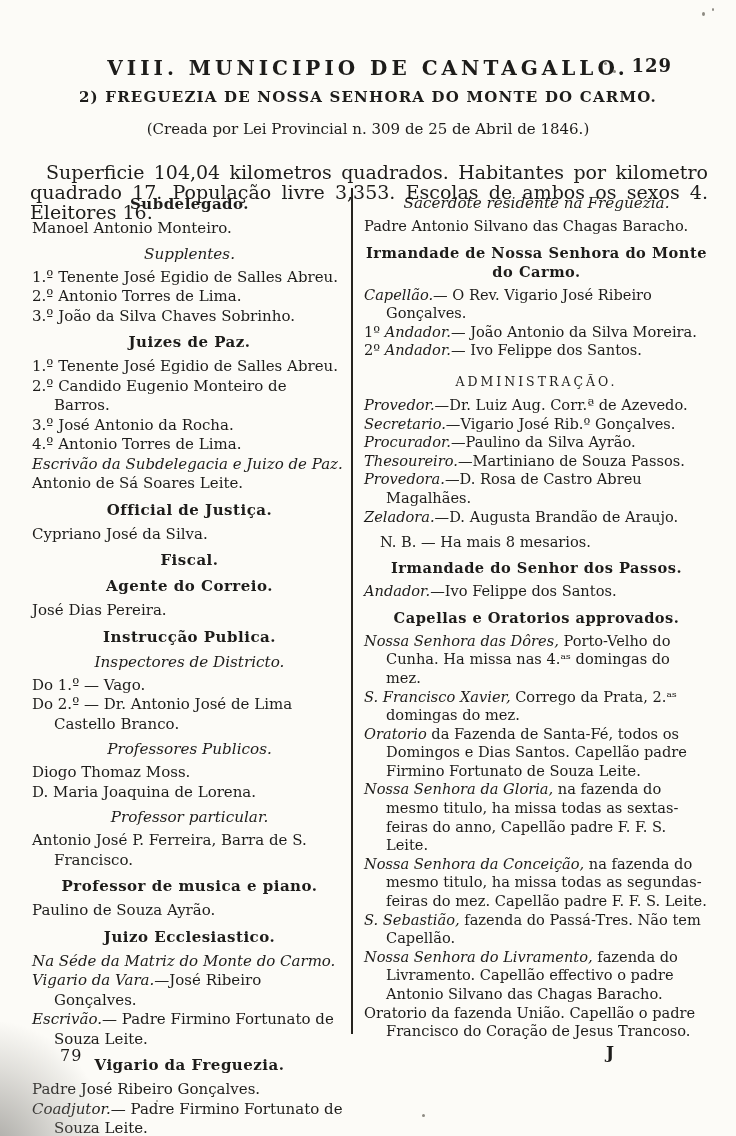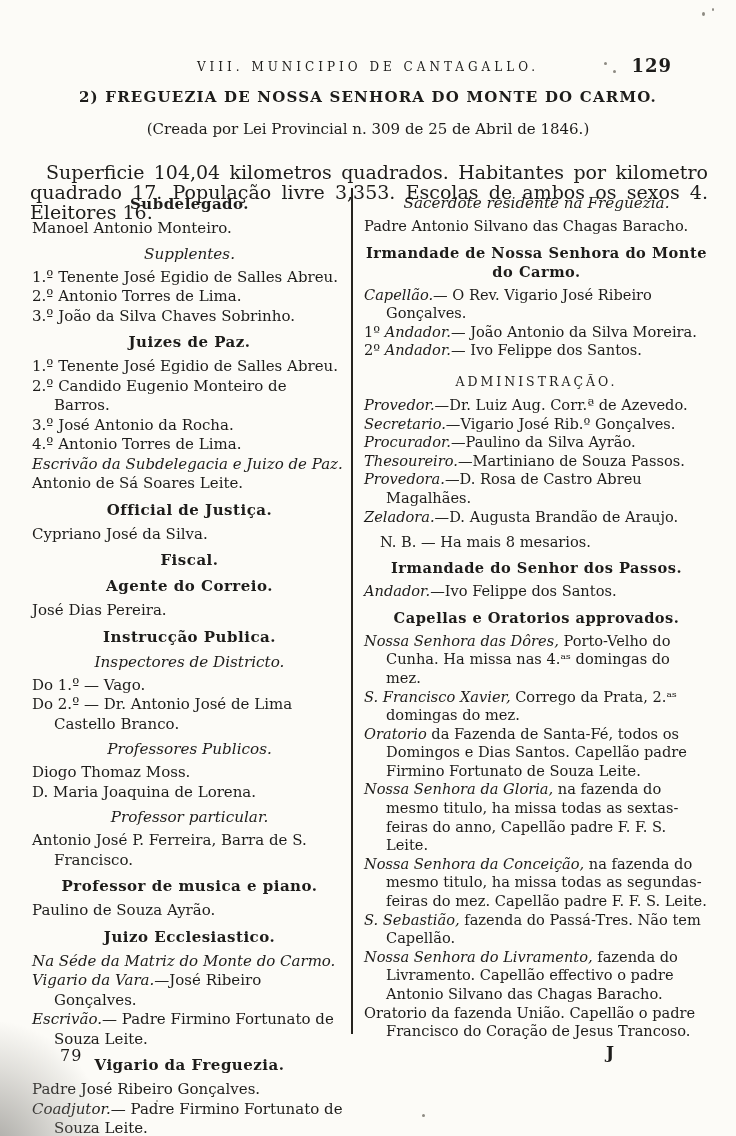--- a/index.html
+++ b/index.html
@@ -12,21 +12,21 @@
     position:relative;
     width:736px;height:1136px;
     margin:0 auto;
     background:#fcfbf7;
     color:#1d1c1a;
     overflow:hidden;
   }
   
   .title-row{position:absolute;top:56px;left:0;width:736px;text-align:center;}
   .main-title{
-    font-weight:400;font-size:12px;letter-spacing:4px;
+    font-weight:700;font-size:20px;letter-spacing:4px;
     display:inline-block;
   }
   .page-number{
     position:absolute;top:55px;right:64px;
     font-weight:700;font-size:18px;letter-spacing:1px;
   }
   .subtitle-row{position:absolute;top:87px;left:0;width:736px;text-align:center;}
   .subtitle{font-weight:700;font-size:15px;letter-spacing:1.2px;}
   .law-row{position:absolute;top:120px;left:0;width:736px;text-align:center;font-size:15px;}
   .intro{

